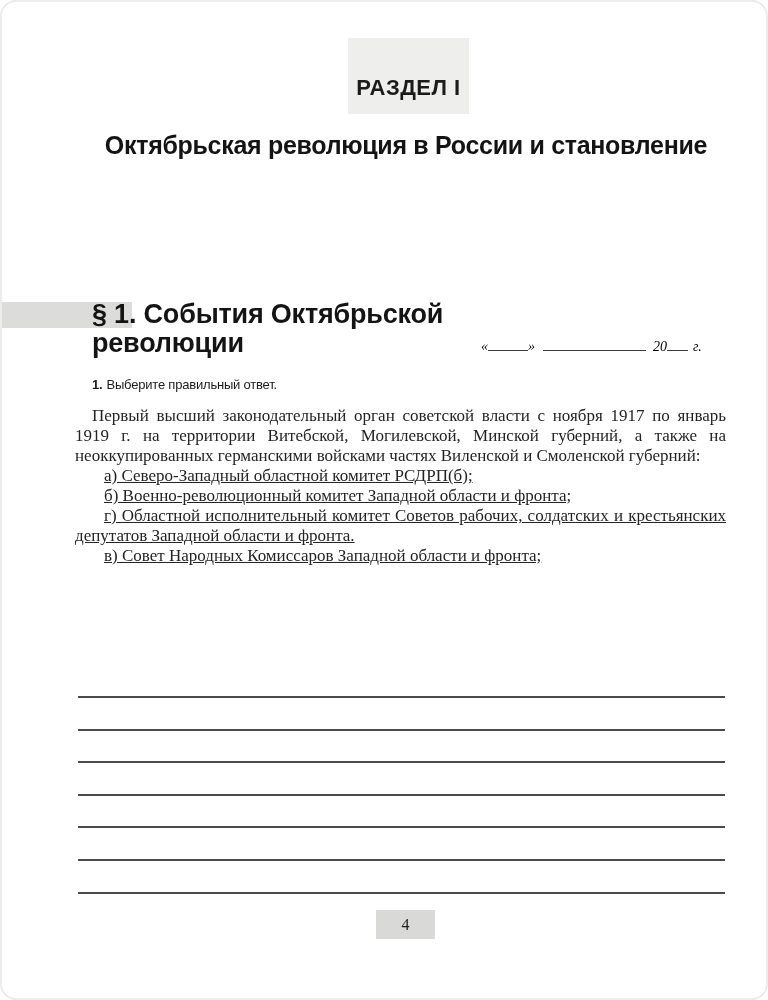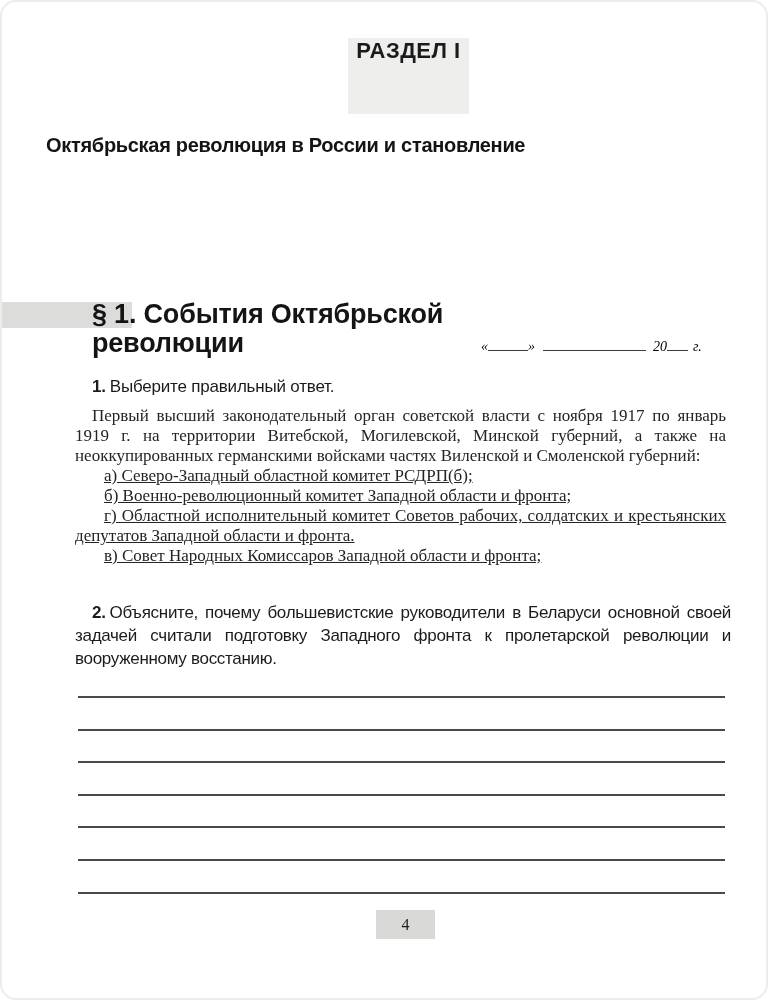--- a/index.html
+++ b/index.html
@@ -13,27 +13,27 @@
   *{margin:0;padding:0;box-sizing:border-box;}
   html,body{background:#ffffff;}
   body{width:768px;height:1000px;position:relative;font-family:"Liberation Sans",sans-serif;}
   .page{
     position:absolute;inset:0;width:768px;height:1000px;background:#fff;
     border:2px solid #ececec;border-radius:16px;overflow:hidden;
   }
   .badge{
     position:absolute;left:346px;top:36px;width:121px;height:76px;
     background:var(--badge-bg);
-    display:flex;align-items:flex-start;justify-content:center;
+    display:flex;align-items:flex-end;justify-content:center;
     padding-bottom:13px;
     font-weight:bold;font-size:22px;letter-spacing:.5px;color:var(--ink);
   }
   .main-title{
     position:absolute;left:44px;top:127px;width:720px;
-    font-weight:bold;font-size:20px;line-height:32px;
+    text-align:center;font-weight:bold;font-size:25px;line-height:32px;
     letter-spacing:-.3px;color:#141414;
   }
   .section-bar{
     position:absolute;left:0;top:300px;width:130px;height:26px;
     background:var(--bar-bg);
   }
   .section-title{
     position:absolute;left:90px;top:298px;width:480px;
     font-weight:bold;font-size:27px;line-height:29px;
     letter-spacing:-.2px;color:#141414;
@@ -45,21 +45,21 @@
   }
   .blank{
     display:inline-block;border-bottom:1.5px solid #3d3d3d;height:15px;
     vertical-align:baseline;
   }
   .b-day{width:40px;}
   .b-month{width:103px;margin-left:8px;margin-right:7px;}
   .b-year{width:21px;margin-right:5px;}
   .q-prompt{
     position:absolute;left:90px;top:375px;width:640px;
-    font-size:17px;letter-spacing:-.2px;color:var(--ink);
+    font-size:13px;letter-spacing:-.2px;color:var(--ink);
   }
   .q-num{font-weight:bold;margin-right:4px;}
   .q1-body{
     position:absolute;left:73px;top:404px;width:651px;
     font-family:"Liberation Serif",serif;font-size:17px;line-height:20px;
     text-align:justify;color:var(--serif-ink);
   }
   .q1-body .intro{text-indent:17px;}
   .q1-body .option{text-indent:29px;text-decoration:underline;}
   .q2-block{
@@ -106,23 +106,20 @@
   </div>
 
   <div class="q1-body">
     <p class="intro">Первый высший законодательный орган советской власти с ноября 1917 по январь 1919 г. на территории Витебской, Могилевской, Минской губерний, а также на неоккупированных германскими войсками частях Виленской и Смоленской губерний:</p>
     <p class="option">а) Северо-Западный областной комитет РСДРП(б);</p>
     <p class="option">б) Военно-революционный комитет Западной области и фронта;</p>
     <p class="option">г) Областной исполнительный комитет Советов рабочих, солдатских и крестьянских депутатов Западной области и фронта.</p>
     <p class="option">в) Совет Народных Комиссаров Западной области и фронта;</p>
   </div>
 
-  <div class="q2-block">
-    <span class="q-num">2.</span><span>Объясните, почему большевистские руководители в Беларуси основной своей задачей считали подготовку Западного фронта к пролетарской революции и вооруженному восстанию.</span>
-  </div>
 
   <div class="answer-lines">
       <div class="answer-line" style="top: 694px;"></div>
       <div class="answer-line" style="top: 726.6px;"></div>
       <div class="answer-line" style="top: 759.2px;"></div>
       <div class="answer-line" style="top: 791.8px;"></div>
       <div class="answer-line" style="top: 824.4px;"></div>
       <div class="answer-line" style="top: 857px;"></div>
       <div class="answer-line" style="top: 889.6px;"></div>
     </div>

